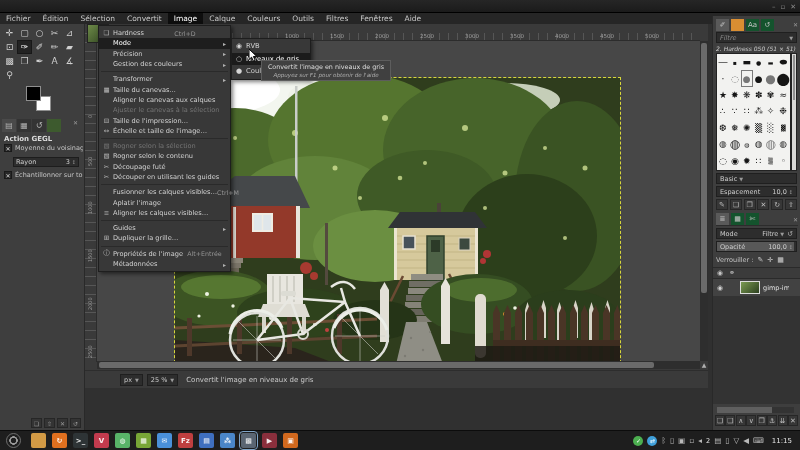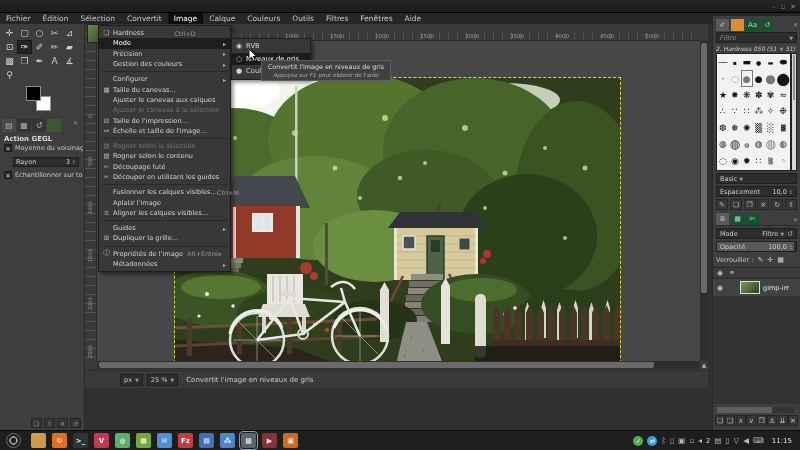--- a/index.html
+++ b/index.html
@@ -682,33 +682,33 @@
       <span class="ar">▸</span>
     </div>
     <div class="mi sep">
       <span class="ic"></span>
       <span class="lb"></span>
       <span class="sc"></span>
       <span class="ar"></span>
     </div>
     <div class="mi">
       <span class="ic"></span>
-      <span class="lb">Configurer</span>
+      <span class="lb">Transformer</span>
       <span class="sc"></span>
       <span class="ar">▸</span>
     </div>
     <div class="mi">
       <span class="ic">▦</span>
       <span class="lb">Taille du canevas…</span>
       <span class="sc"></span>
       <span class="ar"></span>
     </div>
     <div class="mi">
       <span class="ic"></span>
-      <span class="lb">Ajuster le canevas aux calques</span>
+      <span class="lb">Aligner le canevas aux calques</span>
       <span class="sc"></span>
       <span class="ar"></span>
     </div>
     <div class="mi disabled">
       <span class="ic"></span>
       <span class="lb">Ajuster le canevas à la sélection</span>
       <span class="sc"></span>
       <span class="ar"></span>
     </div>
     <div class="mi">

